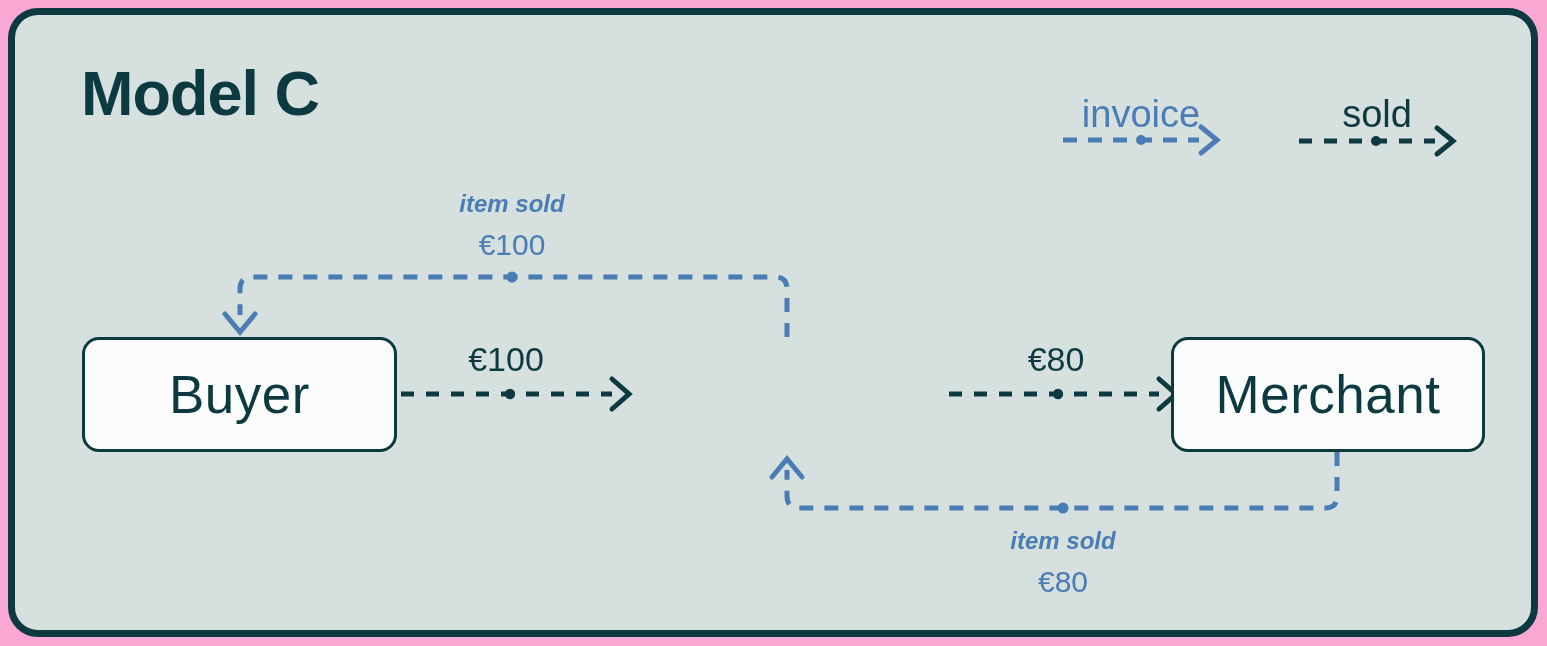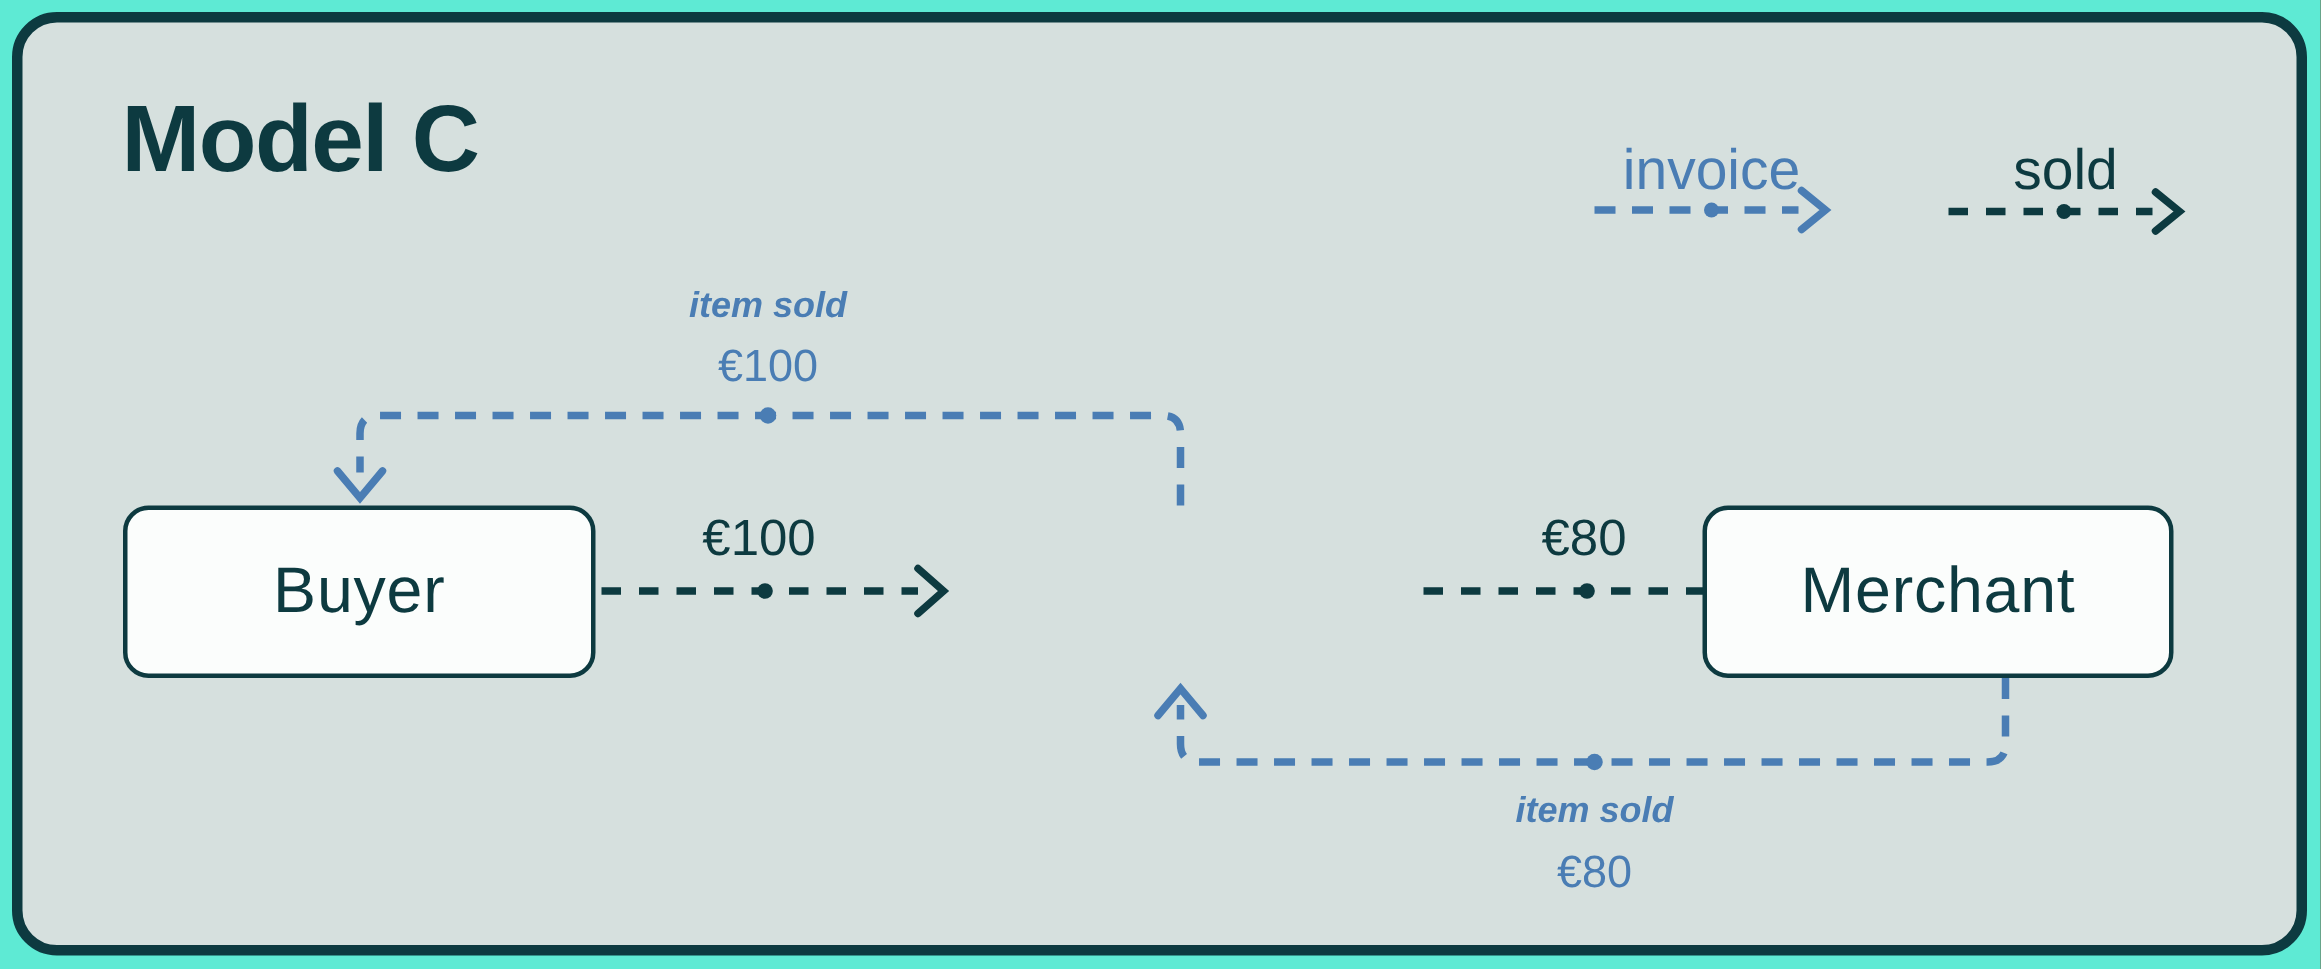--- a/index.html
+++ b/index.html
@@ -5,21 +5,21 @@
   html, body {
     margin: 0;
     padding: 0;
     background: #47704e;
     font-family: "Liberation Sans", sans-serif;
   }
   .stage {
     position: relative;
     width: 1547px;
     height: 646px;
-    background: #5eead4;
+    background: #f9a8d4;
     overflow: hidden;
   }
   .panel {
     position: absolute;
     left: 8px;
     top: 8px;
     right: 9px;
     bottom: 9px;
     background: #d6e0de;
     border: 7px solid #0d3a40;
@@ -71,21 +71,21 @@
     height: 115px;
     box-sizing: border-box;
     background: #fbfdfc;
     border: 3.5px solid #0d3a40;
     border-radius: 17px;
     display: flex;
     align-items: center;
     justify-content: center;
   }
   .node-label {
-    font-size: 43px;
+    font-size: 53px;
     color: #0d3a40;
     letter-spacing: 0.5px;
   }
   .flow-label, .legend-text {
     position: absolute;
     transform: translateX(-50%);
     white-space: nowrap;
     line-height: 1;
   }
   .blue-txt { color: #4a7db4; }
@@ -138,21 +138,21 @@
       <g>
         <path class="dark-dash" d="M 1284 126 H 1420"></path>
         <circle class="dark-dot" cx="1361" cy="126" r="5"></circle>
         <path class="dark-head" d="M 1422 113 L 1438 126 L 1422 139"></path>
       </g>
     </svg>
 
     <div class="node" style="left:67px; width:315px;">
       <span class="node-label">Buyer</span>
     </div>
-    <div class="node" style="left:1120px; width:314px;">
+    <div class="node" style="left:1156px; width:314px;">
       <span class="node-label">Merchant</span>
     </div>
 
     <div class="flow-label blue-txt bold-txt fs-invoice-label" style="left:497px; top:177px;">item sold</div>
     <div class="flow-label blue-txt fs-invoice-amount" style="left:497px; top:215px;">€100</div>
 
     <div class="flow-label dark-txt fs-amount-big" style="left:491px; top:327px;">€100</div>
     <div class="flow-label dark-txt fs-amount-big" style="left:1041px; top:327px;">€80</div>
 
     <div class="flow-label blue-txt bold-txt fs-invoice-label" style="left:1048px; top:514px;">item sold</div>

